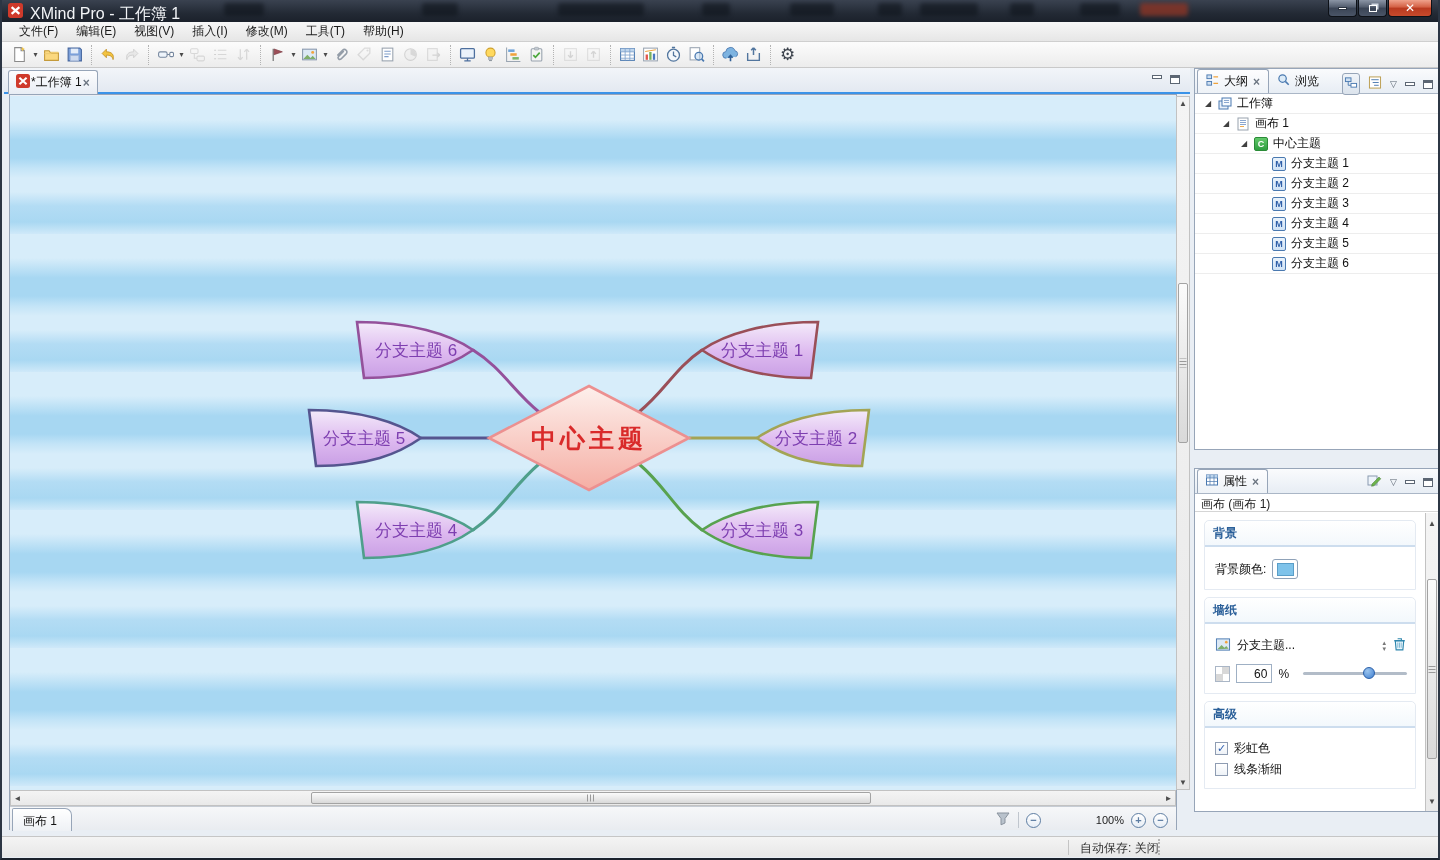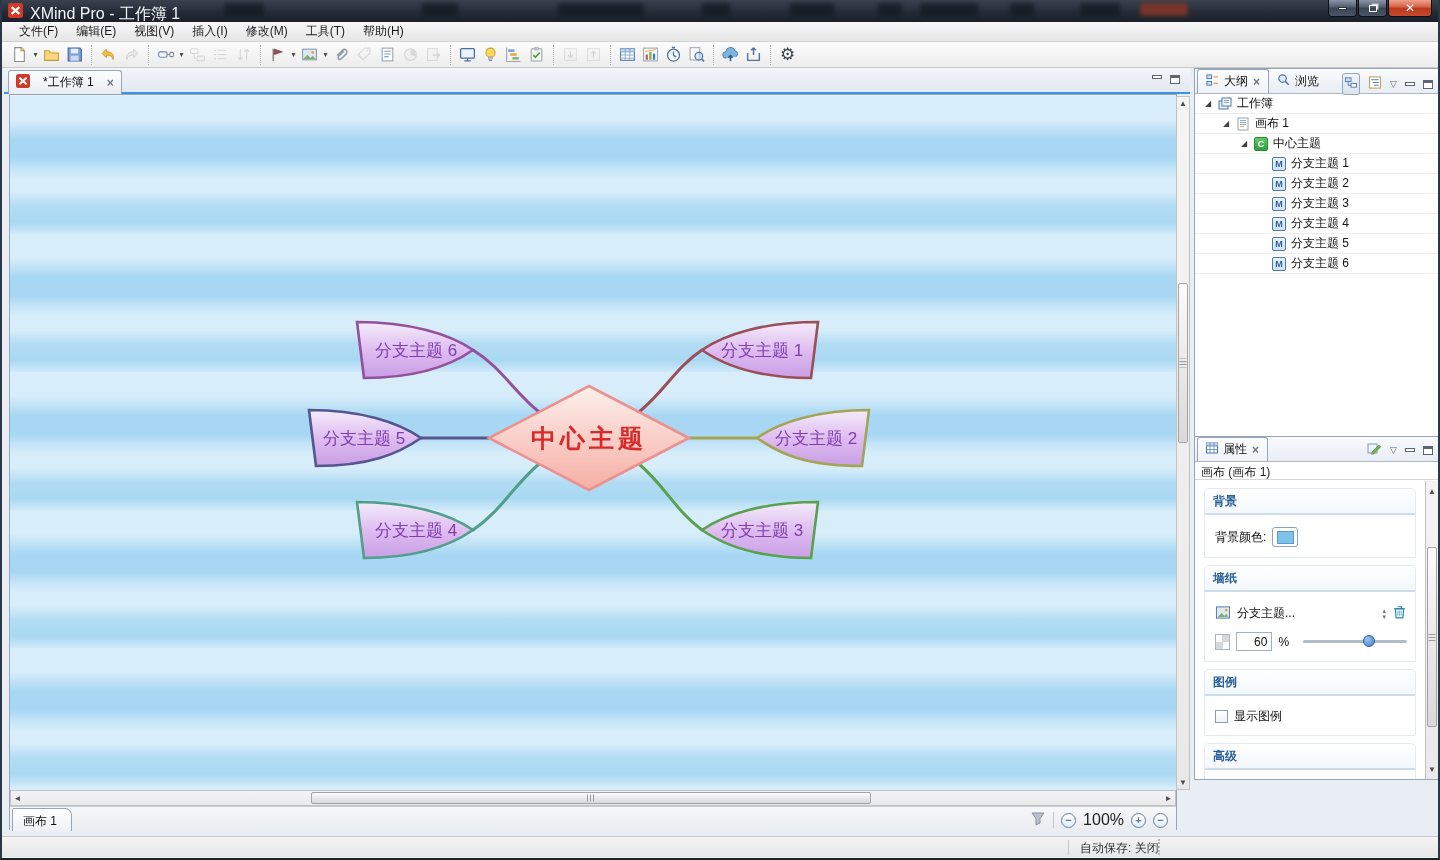--- a/index.html
+++ b/index.html
@@ -26,42 +26,42 @@
   
   #toolbar{left:0;top:42px;width:100%;height:26px;background:linear-gradient(#fcfcfc,#ececec);border-bottom:1px solid #c9c9c9;display:flex;align-items:center;padding-left:6px;}
   .tbtn{width:23px;height:23px;display:flex;align-items:center;justify-content:center;}
   .tbtn svg{width:17px;height:17px;}
   .caret{font-size:8px;color:#4a4a4a;width:9px;text-align:center;}
   .tsep{width:1px;height:20px;border-left:1px dotted #b3b3b3;margin:0 5px;}
   .dim{opacity:.5;}
   .gear{font-size:17px;color:#3b424c;line-height:17px;}
   
   #tabstrip{left:2px;top:68px;width:1186px;height:26px;background:linear-gradient(#f2f5f9,#e3e9f1);border-bottom:2px solid #3b93e8;}
-  #editor-tab{left:4px;top:2px;height:24px;background:linear-gradient(#fdfdfe,#e8edf4);border:1px solid #97a5b8;border-bottom:none;border-radius:3px 3px 0 0;display:flex;align-items:center;padding:0 7px;gap:13px;position:absolute;}
+  #editor-tab{left:4px;top:2px;height:24px;background:linear-gradient(#fdfdfe,#e8edf4);border:1px solid #97a5b8;border-bottom:none;border-radius:3px 3px 0 0;display:flex;align-items:center;padding:0 7px;gap:1px;position:absolute;}
   #editor-tab .lbl{font-size:12px;color:#111;}
   .xclose{font-size:12px;color:#6c7682;font-weight:bold;}
   .mini-ctl{display:flex;gap:8px;position:absolute;right:10px;top:7px;}
   .pmin{width:10px;height:4px;border:1px solid #5c6673;background:#fff;}
   .pmax{width:10px;height:9px;border:1px solid #5c6673;border-top:3px solid #5c6673;background:#fff;}
   .chev{font-size:9px;color:#55606d;line-height:9px;}
   #canvas{left:8px;top:96px;width:1166px;height:694px;overflow:hidden;
     background:repeating-linear-gradient(180deg,#d7edfa 0px,#d7edfa 24px,#bfe2f6 34px,#a7d7f2 44px,#a7d7f2 62px,#c3e4f7 72px,#d7edfa 82px,#d7edfa 96px,#b3dcf4 110px,#a9d8f2 126px,#cfe9f9 138px);}
   #editor-border{left:7px;top:94px;width:1168px;height:736px;border:1px solid #97a5b8;pointer-events:none;}
   
   .sb{background:linear-gradient(#f4f4f4,#e9e9e9);border:1px solid #c2c2c2;}
   .sb-thumb{background:linear-gradient(#fbfbfb,#d9d9d9);border:1px solid #a3a3a3;border-radius:2px;position:absolute;}
   .gripH{position:absolute;left:50%;top:50%;transform:translate(-50%,-50%);width:9px;height:7px;background:repeating-linear-gradient(90deg,#9a9a9a 0 1px,transparent 1px 3px);}
   .gripV{position:absolute;left:50%;top:50%;transform:translate(-50%,-50%);width:7px;height:9px;background:repeating-linear-gradient(0deg,#9a9a9a 0 1px,transparent 1px 3px);}
   .sb-arrow{font-size:8px;color:#4c4c4c;display:flex;align-items:center;justify-content:center;}
   
   #sheetbar{left:8px;top:806px;width:1166px;height:24px;background:linear-gradient(#f6f7f9,#e9ecf0);border-top:1px solid #c6ccd4;}
   #sheet-tab{left:2px;top:1px;height:23px;background:linear-gradient(#ffffff,#eef1f5);border:1px solid #97a5b8;border-bottom:none;border-radius:2px 7px 0 0;padding:4px 14px 0 10px;font-size:12px;color:#111;position:absolute;}
   .zoomer{position:absolute;right:8px;top:3px;display:flex;align-items:center;gap:7px;}
   .zbtn{width:15px;height:15px;border:1.5px solid #5d7da2;border-radius:50%;color:#5d7da2;font-size:11px;font-weight:bold;display:flex;align-items:center;justify-content:center;line-height:0;background:linear-gradient(#fff,#e7edf5);}
-  .zlabel{font-size:16px;color:#222;}
+  .zlabel{font-size:11px;color:#222;margin-left:48px;}
   .vsep{width:1px;height:16px;background:#c0c6ce;}
   
   .panel{background:#fff;border:1px solid #97a5b8;}
   .ptabstrip{height:25px;background:linear-gradient(#fafbfd,#e7edf4);border-bottom:1px solid #aab6c6;position:relative;display:flex;align-items:flex-end;}
   .ptab{height:24px;display:flex;align-items:center;gap:5px;padding:0 8px;font-size:12px;color:#111;}
   .ptab.active{background:linear-gradient(#fdfdfe,#eef2f7);border:1px solid #97a5b8;border-bottom:none;border-radius:3px 3px 0 0;margin-left:2px;}
   .tree-row{height:20px;display:flex;align-items:center;gap:5px;border-bottom:1px solid #ededed;font-size:12px;color:#111;background:#fff;}
   .tri{font-size:8px;color:#404040;width:10px;text-align:center;}
   .badge{width:14px;height:14px;border-radius:2px;font-size:9px;font-weight:bold;display:flex;align-items:center;justify-content:center;}
   .badge-c{background:linear-gradient(#62c86a,#2f9e40);border:1px solid #2a8b37;color:#fff;}
@@ -512,21 +512,21 @@
           <span>分支主题 5</span>
         </div>
         <div class="tree-row" style="padding-left: 62px;">
           <span class="tri"></span>
           <span class="badge badge-m">M</span>
           <span>分支主题 6</span>
         </div>
       </div>
   </div>
 
-  <div class="abs panel" style="left:1192px;top:436px;width:246px;height:344px;">
+  <div class="abs panel" style="left:1192px;top:468px;width:246px;height:344px;">
     <div class="ptabstrip">
       <div class="ptab active">
         <span><svg width="12" height="12" viewBox="0 0 12 12">
               <rect x=".5" y="1" width="11" height="10" fill="#fff" stroke="#4a79b0"></rect>
               <rect x=".5" y="1" width="11" height="3" fill="#bdd4ec"></rect>
               <path d="M.5 4h11M.5 7.5h11M4 1v10M8 1v10" stroke="#4a79b0" stroke-width=".7"></path>
             </svg></span>
         <span>属性</span>
         <span class="xclose">×</span>
       </div>
@@ -580,29 +580,20 @@
             <span class="checker"></span>
             <input class="opacity-input" value="60" style="">
             <span>%</span>
             <span class="slider-track">
               <span class="slider-thumb" style="left:60px;"></span>
             </span>
           </div>
         </div>
       </div>
       <div class="section">
-        <div class="section-h">图例</div>
-        <div class="section-b">
-          <div class="row">
-            <span class="cbox"></span>
-            <span>显示图例</span>
-          </div>
-        </div>
-      </div>
-      <div class="section">
         <div class="section-h">高级</div>
         <div class="section-b" id="advanced-options">
             <div class="row">
               <span class="cbox">✓</span>
               <span>彩虹色</span>
             </div>
             <div class="row">
               <span class="cbox"></span>
               <span>线条渐细</span>
             </div>

